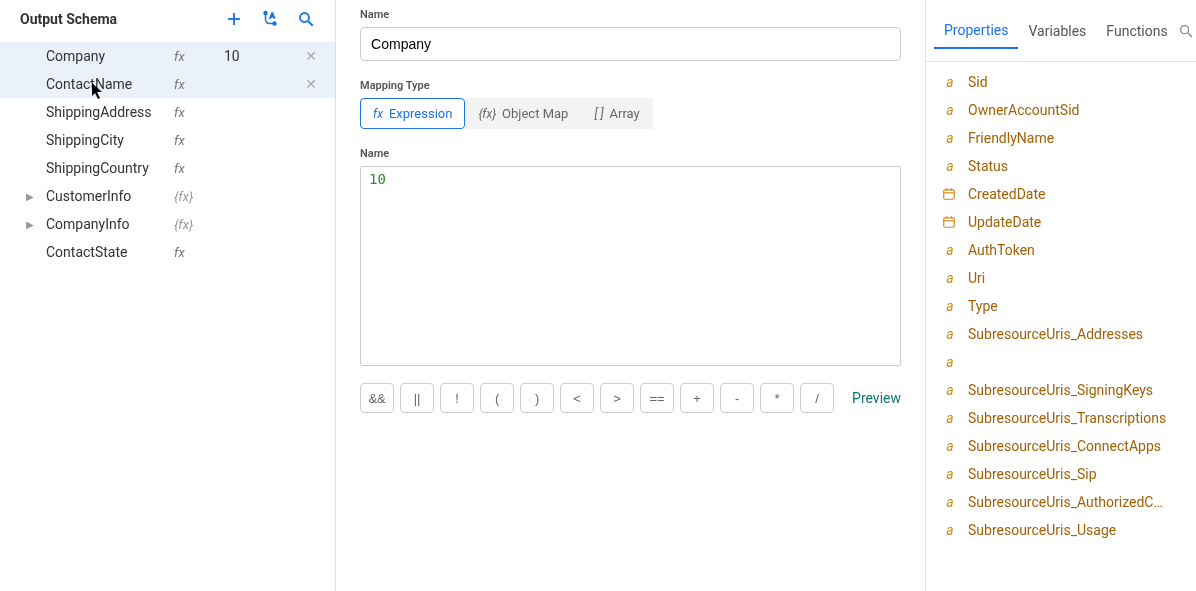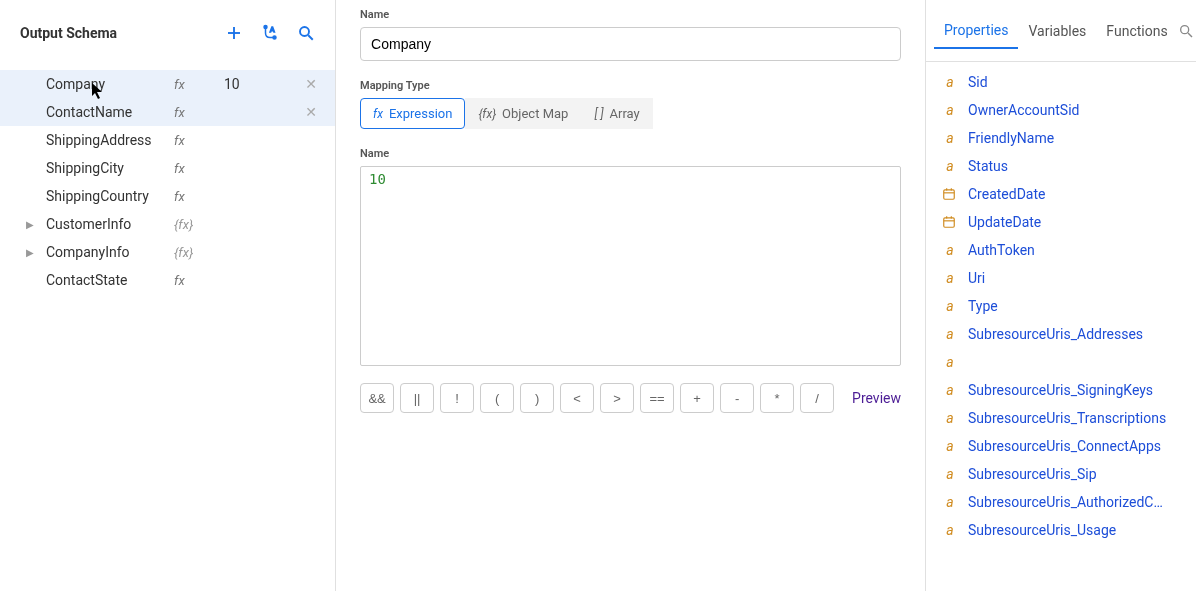--- a/index.html
+++ b/index.html
@@ -18,21 +18,21 @@
 .left-panel {
   width: 378px;
   border-right: 1px solid #e0e0e0;
   display: flex;
   flex-direction: column;
 }
 .left-header {
   display: flex;
   align-items: center;
   justify-content: space-between;
-  padding: 24px 20px;
+  padding: 10px 20px;
   text-align: right;
 }
 .left-header h2 {
   font-size: 14px;
   font-weight: 700;
   color: #333;
 }
 .left-header-icons { display: flex; gap: 18px; }
 .left-header-icons .icon {
   display: flex; align-items: center; justify-content: center;
@@ -148,21 +148,21 @@
   height: 30px;
   border: 1px solid #ccc;
   background: #fff;
   border-radius: 4px;
   color: #666;
   cursor: pointer;
   font-size: 13px;
 }
 .preview-link {
   margin-left: 12px;
-  color: #4c1d95;
+  color: #0f766e;
   cursor: pointer;
   font-size: 14px;
 }
 
 
 .right-panel {
   width: 270px;
   display: flex;
   flex-direction: column;
 }
@@ -205,21 +205,21 @@
   color: #d08b1f;
   font-size: 14px;
   text-align: center;
 }
 .prop-row .picon.date {
   font-style: normal;
   font-size: 12px;
 }
 .prop-row .pname {
   font-size: 14px;
-  color: #1d4ed8;
+  color: #a16207;
   white-space: nowrap;
   overflow: hidden;
   text-overflow: ellipsis;
 }
 svg { display: block; }
 </style>
 </head>
 <body>
 
 <div class="container">

